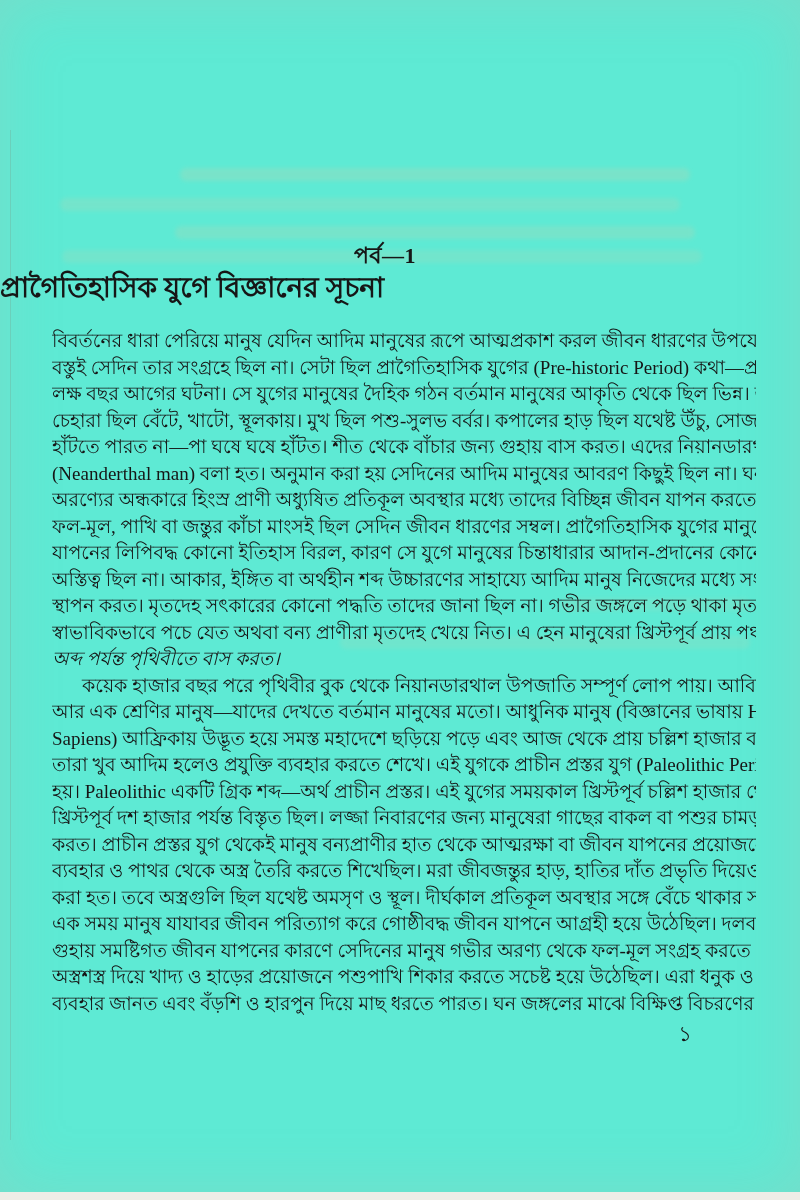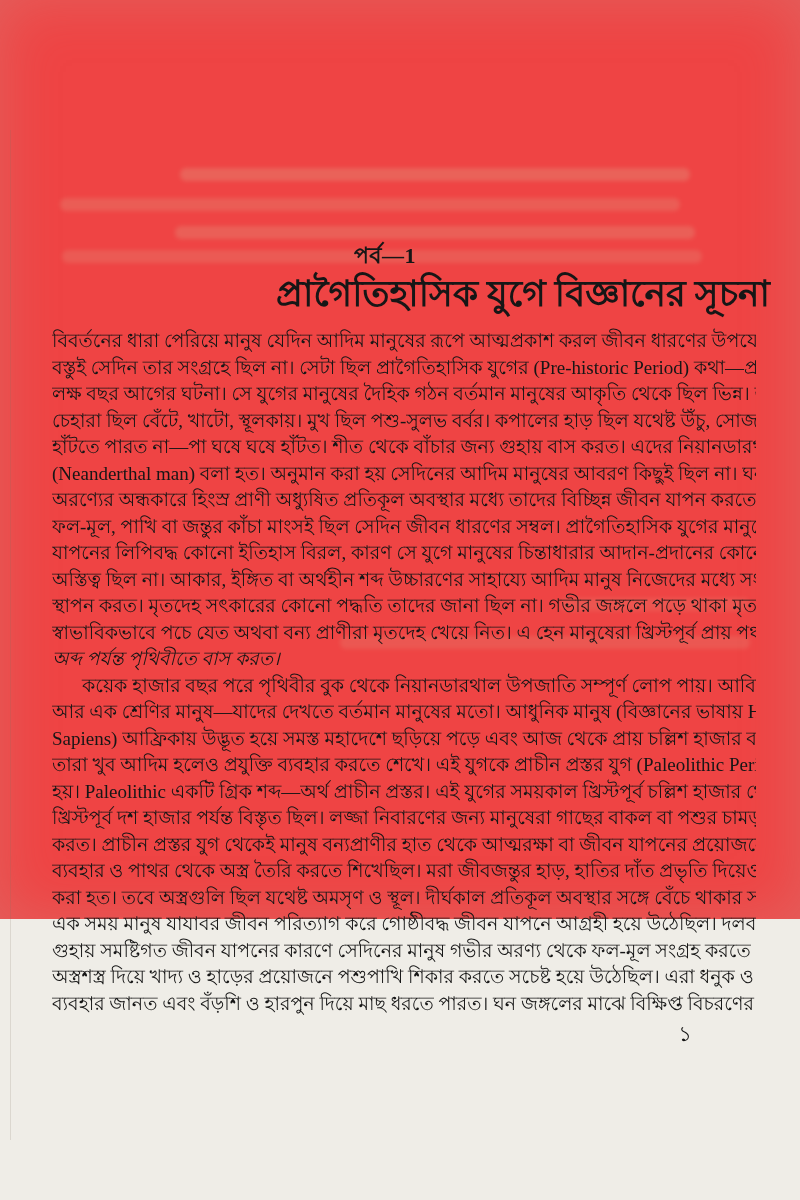--- a/index.html
+++ b/index.html
@@ -9,22 +9,22 @@
   body {
     width: 800px;
     height: 1200px;
     overflow: hidden;
     background: #efede7;
     font-family: "Liberation Serif", "DejaVu Serif", serif;
   }
   .page {
     position: relative;
     width: 800px;
-    height: 919px;
-    background: #ef4444;
+    height: 1192px;
+    background: #5eead4;
     box-shadow: inset 0 0 60px rgba(190,185,170,0.25);
     color: #161616;
   }
   
   .scan-edge {
     position: absolute;
     left: 10px;
     top: 130px;
     height: 1010px;
     width: 1px;
@@ -55,22 +55,22 @@
     font-size: 22px;
     font-weight: bold;
     letter-spacing: 0.5px;
   }
   .chapter-title {
     position: absolute;
     left: 0;
     right: 30px;
     top: 266px;
     margin: 0;
-    text-align: right;
-    font-size: 36px;
+    text-align: left;
+    font-size: 28px;
     font-weight: bold;
   }
   .body-text {
     position: absolute;
     left: 52px;
     right: 44px;
     top: 328px;
     font-size: 19px;
   }
   .paragraph {

